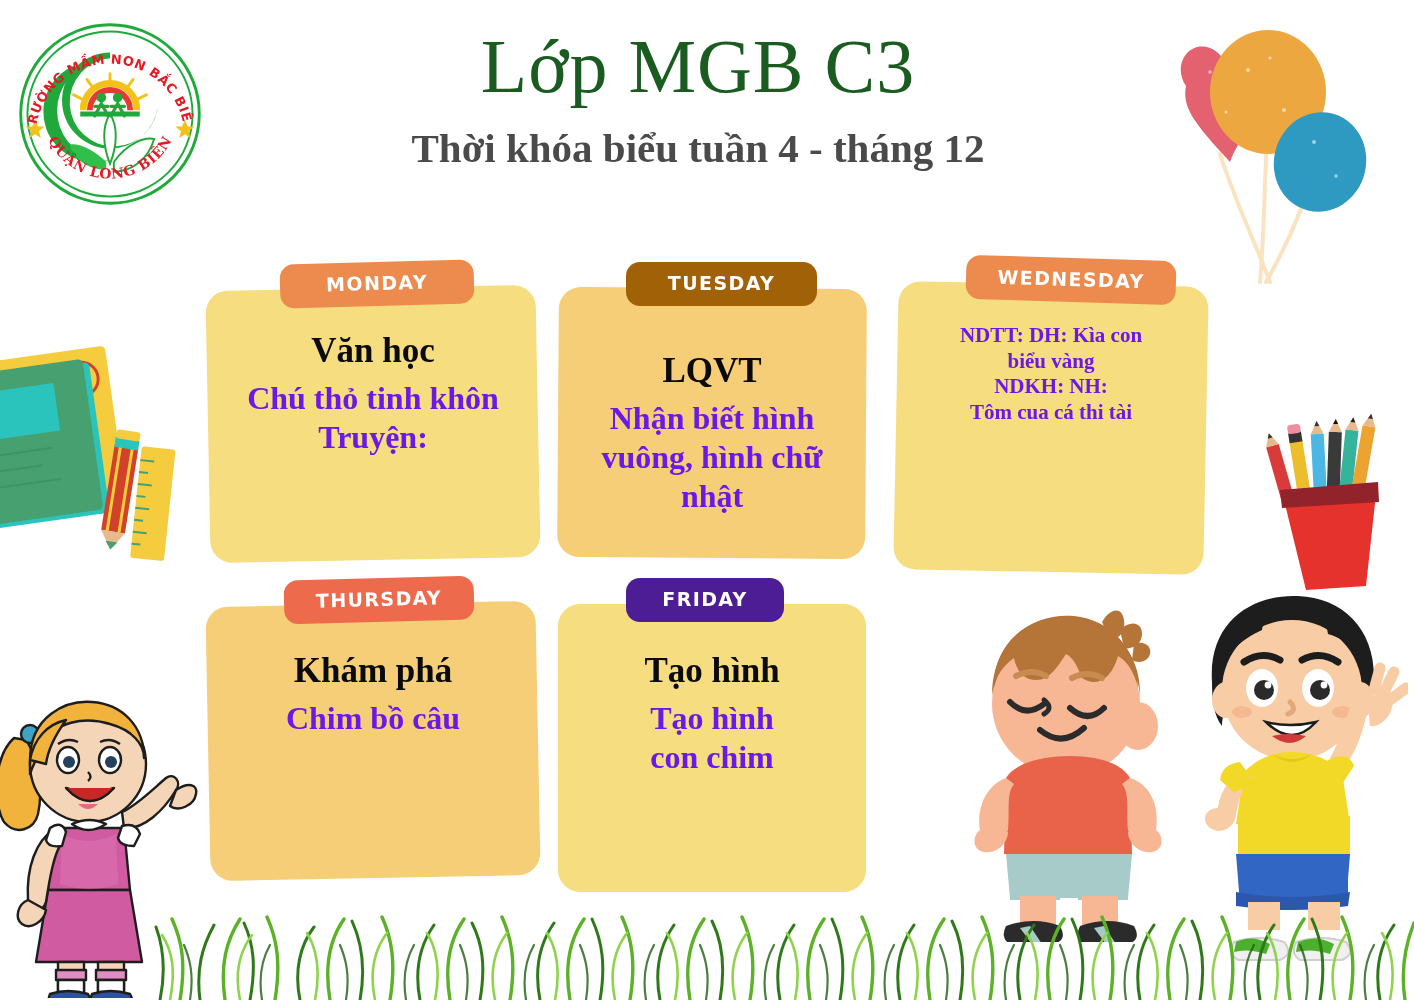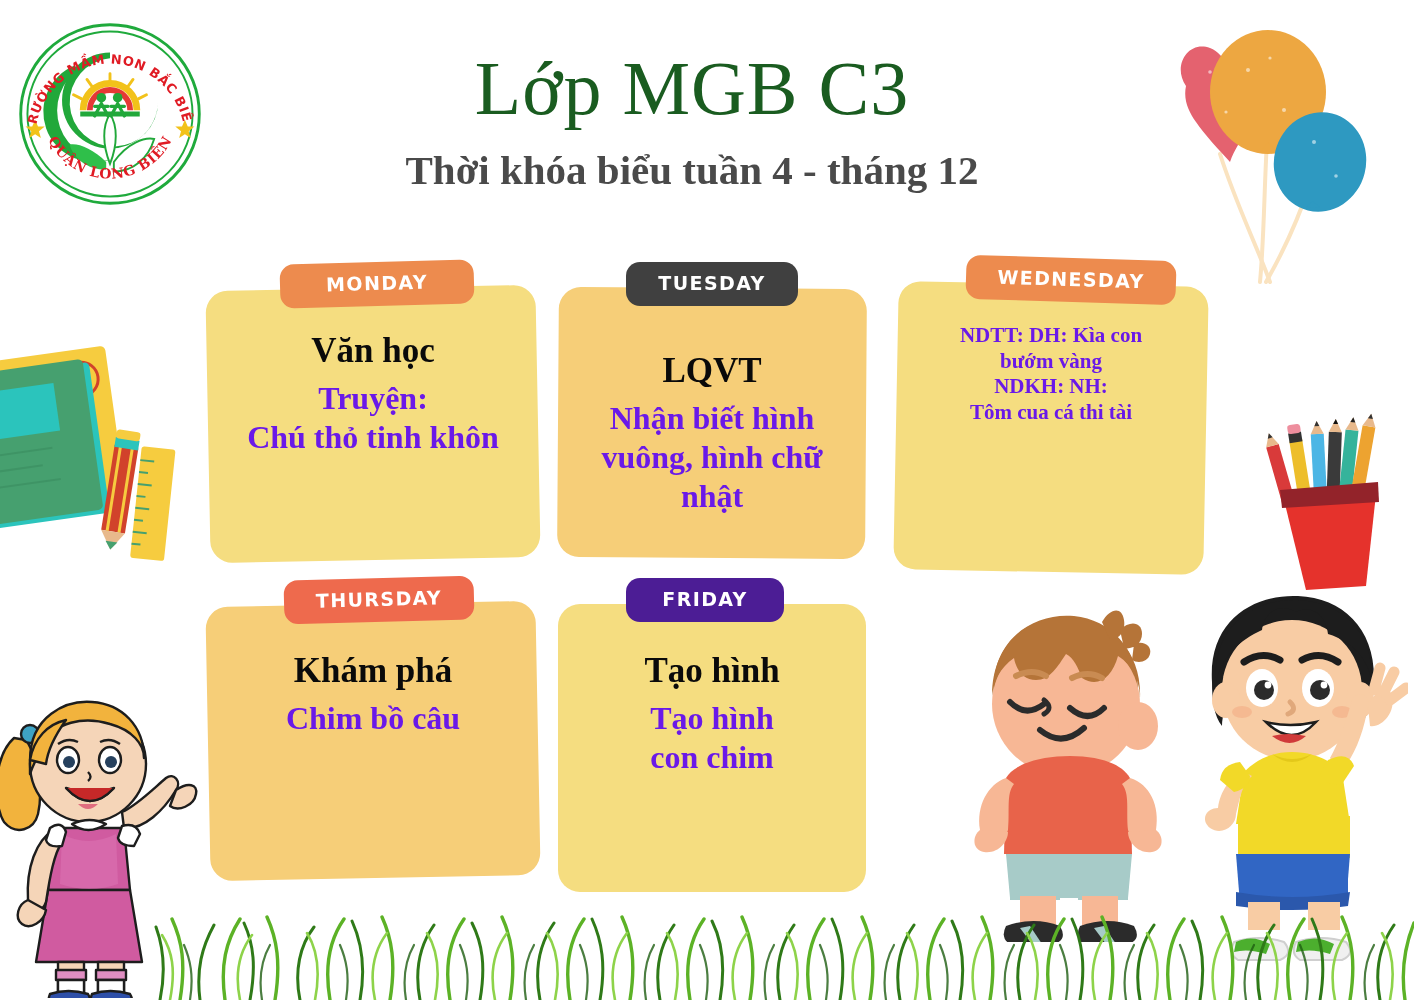--- a/index.html
+++ b/index.html
@@ -25,24 +25,23 @@
   }
 
   .logo {
     position: absolute;
     left: 14px; top: 18px;
     width: 192px; height: 192px;
   }
 
   .title-block {
     position: absolute;
-    left: 232px; top: 28px;
+    left: 238px; top: 28px;
     width: 920px;
     text-align: center;
-    margin-top: 22px;
   }
   .main-title {
     font-family: "Liberation Serif", serif;
     font-size: 76px;
     color: #1a5c20;
     line-height: 1.0;
     letter-spacing: 1px;
   }
   .sub-title {
     font-family: "Liberation Serif", serif;
@@ -166,46 +165,46 @@
 </div>
 
 <div class="cards">
 
   <div class="card-wrap" style="left:208px; top:262px; width:330px; height:300px;">
     <div class="card-body" style="width:330px; height:272px; background:#F5DD80; transform:rotate(-1.1deg);"></div>
     <div class="tab" style="left:72px; width:194px; background:#ED8B4E; transform:rotate(-1.6deg);">MONDAY</div>
     <div class="card-text" style="left:0; top:68px; width:330px;">
       <div class="subject">Văn học</div>
       <div class="detail">
+        <span class="ln">Chú thỏ tinh khôn</span>
         <span class="ln">Truyện:</span>
-        <span class="ln">Chú thỏ tinh khôn</span>
       </div>
     </div>
   </div>
 
   <div class="card-wrap" style="left:558px; top:262px; width:308px; height:300px;">
     <div class="card-body" style="width:308px; height:270px; background:#F6CE78; transform:rotate(0.4deg);"></div>
-    <div class="tab" style="left:68px; width:172px; background:#404040;">TUESDAY</div>
+    <div class="tab" style="left:68px; width:191px; background:#a16207;">TUESDAY</div>
     <div class="card-text" style="left:0; top:66px; width:308px;margin-top:22px;">
       <div class="subject">LQVT</div>
       <div class="detail">
         <span class="ln">Nhận biết hình</span>
         <span class="ln">vuông, hình chữ</span>
         <span class="ln">nhật</span>
       </div>
     </div>
   </div>
 
   <div class="card-wrap" style="left:896px; top:258px; width:310px; height:300px;">
     <div class="card-body" style="width:310px; height:288px; background:#F5DD80; transform:rotate(1.1deg);"></div>
     <div class="tab" style="left:70px; width:210px; background:#ED8B4E; transform:rotate(1.8deg);">WEDNESDAY</div>
     <div class="card-text" style="left:-8px; top:62px; width:326px;">
       <div class="detail" style="font-size:21px; margin-top:3px;">
         <span class="ln">NDTT: DH: Kìa con</span>
-        <span class="ln">bướm vàng</span>
+        <span class="ln">biểu vàng</span>
         <span class="ln">NDKH: NH:</span>
         <span class="ln">Tôm cua cá thi tài</span>
       </div>
     </div>
   </div>
 
   <div class="card-wrap" style="left:208px; top:578px; width:330px; height:300px;">
     <div class="card-body" style="width:330px; height:274px; background:#F6CE78; transform:rotate(-1.1deg);"></div>
     <div class="tab" style="left:76px; width:190px; background:#EE6A4D; transform:rotate(-1.5deg);">THURSDAY</div>
     <div class="card-text" style="left:0; top:72px; width:330px;">

